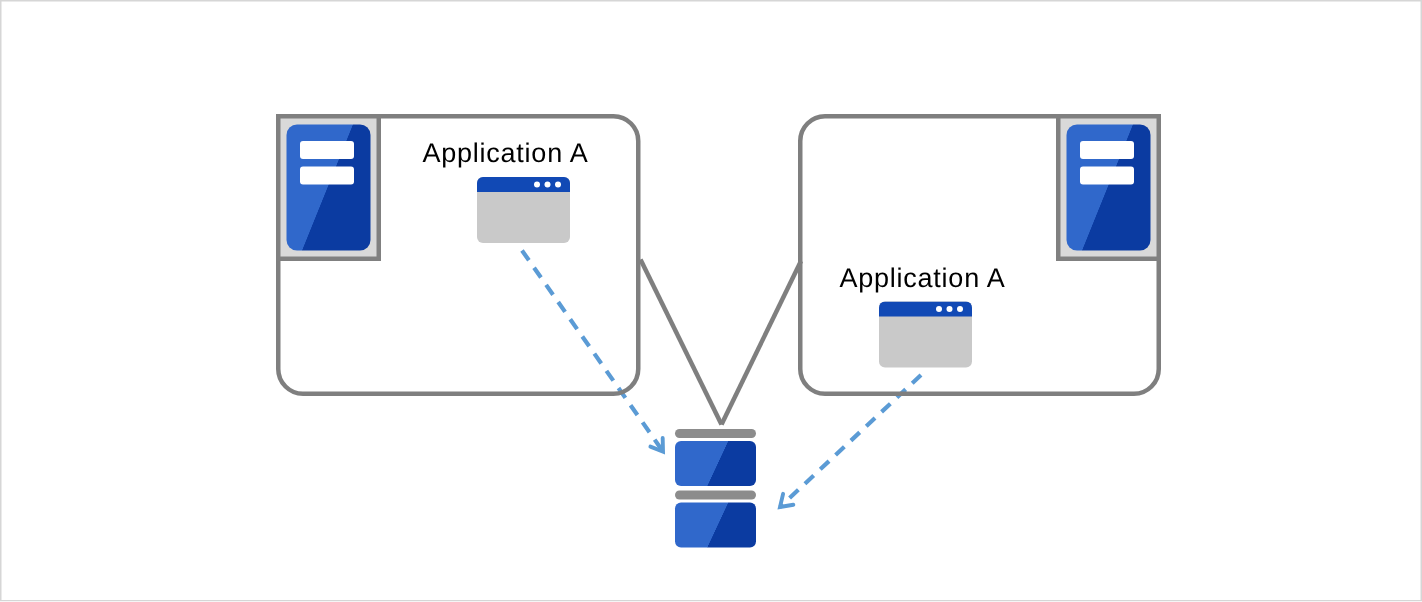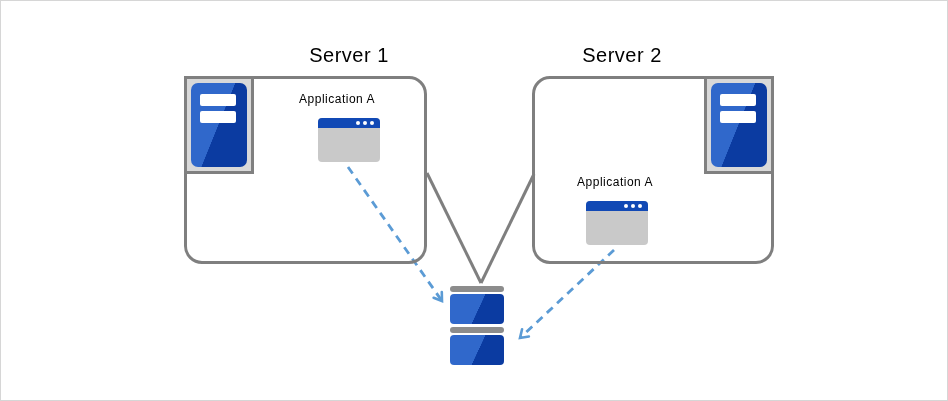--- a/index.html
+++ b/index.html
@@ -37,21 +37,21 @@
     background:transparent;
   }
   .label{
     position:absolute;
     width:200px;
     text-align:center;
     white-space:nowrap;
     letter-spacing:0.5px;
   }
   .server-title{font-size:20px;}
-  .app-title{font-size:12px;}
+  .app-title{font-size:18px;}
   .disk-title{font-size:19px;}
   .icon-frame{
     position:absolute;
     box-sizing:border-box;
     width:70px;height:98px;
     background:var(--frame-bg);
     border:3px solid var(--frame-border);
   }
   .server-shape{
     position:absolute;
@@ -113,38 +113,36 @@
       <marker id="arrow" markerUnits="userSpaceOnUse" markerWidth="14" markerHeight="14" refX="10" refY="7" orient="auto">
         <path d="M2.5,2 L10,7 L2.5,12" fill="none" style="stroke:var(--dashed-blue)" stroke-width="2.6" stroke-linecap="round"></path>
       </marker>
     </defs>
     <path class="solid-line" d="M426,172 L480,282"></path>
     <path class="solid-line" d="M533,173 L480,282"></path>
     <path class="dashed-line" d="M347,166 L441,300" marker-end="url(#arrow)"></path>
     <path class="dashed-line" d="M613,249 L519,337" marker-end="url(#arrow)"></path>
   </svg>
 
-  <div class="label server-title" style="left:248px;top:43px;">Server 1</div>
   <div class="server-box" style="left:183px;top:75px;width:243px;height:188px;"></div>
   <div class="icon-frame" style="left:183px;top:75px;">
     <div class="server-shape">
       <div class="srv-bar b1"></div>
       <div class="srv-bar b2"></div>
     </div>
   </div>
   <div class="label app-title" style="left:236px;top:91px;">Application A</div>
   <div class="app-window" style="left:317px;top:117px;">
     <div class="app-titlebar">
       <span class="dot"></span>
       <span class="dot"></span>
       <span class="dot"></span>
     </div>
   </div>
 
-  <div class="label server-title" style="left:521px;top:43px;">Server 2</div>
   <div class="server-box" style="left:531px;top:75px;width:242px;height:188px;"></div>
   <div class="icon-frame" style="left:703px;top:75px;">
     <div class="server-shape">
       <div class="srv-bar b1"></div>
       <div class="srv-bar b2"></div>
     </div>
   </div>
   <div class="label app-title" style="left:514px;top:174px;">Application A</div>
   <div class="app-window" style="left:585px;top:200px;">
     <div class="app-titlebar">

